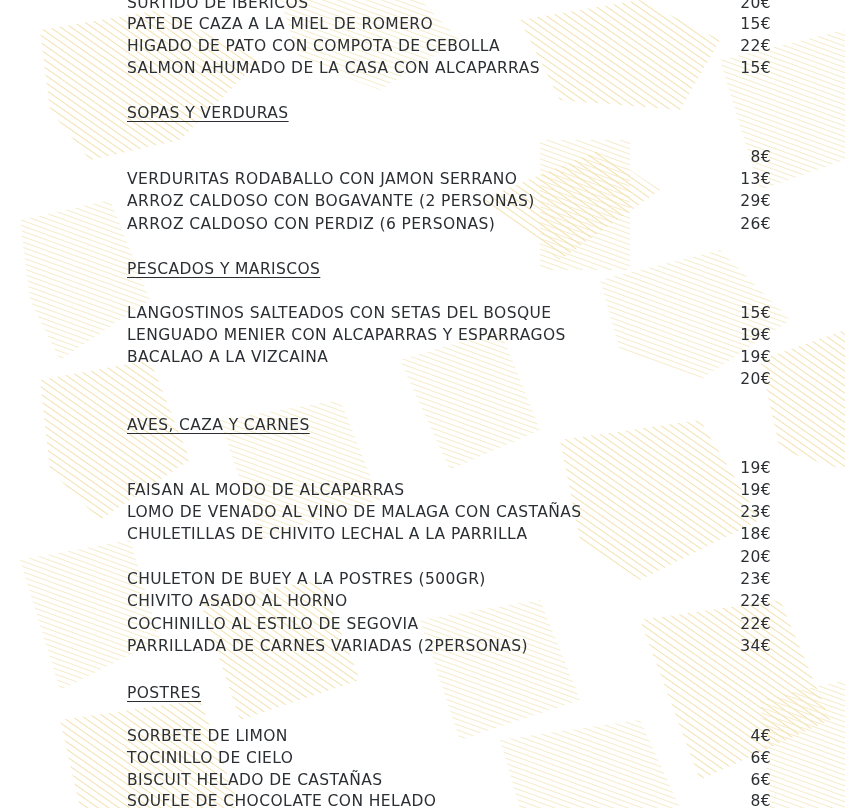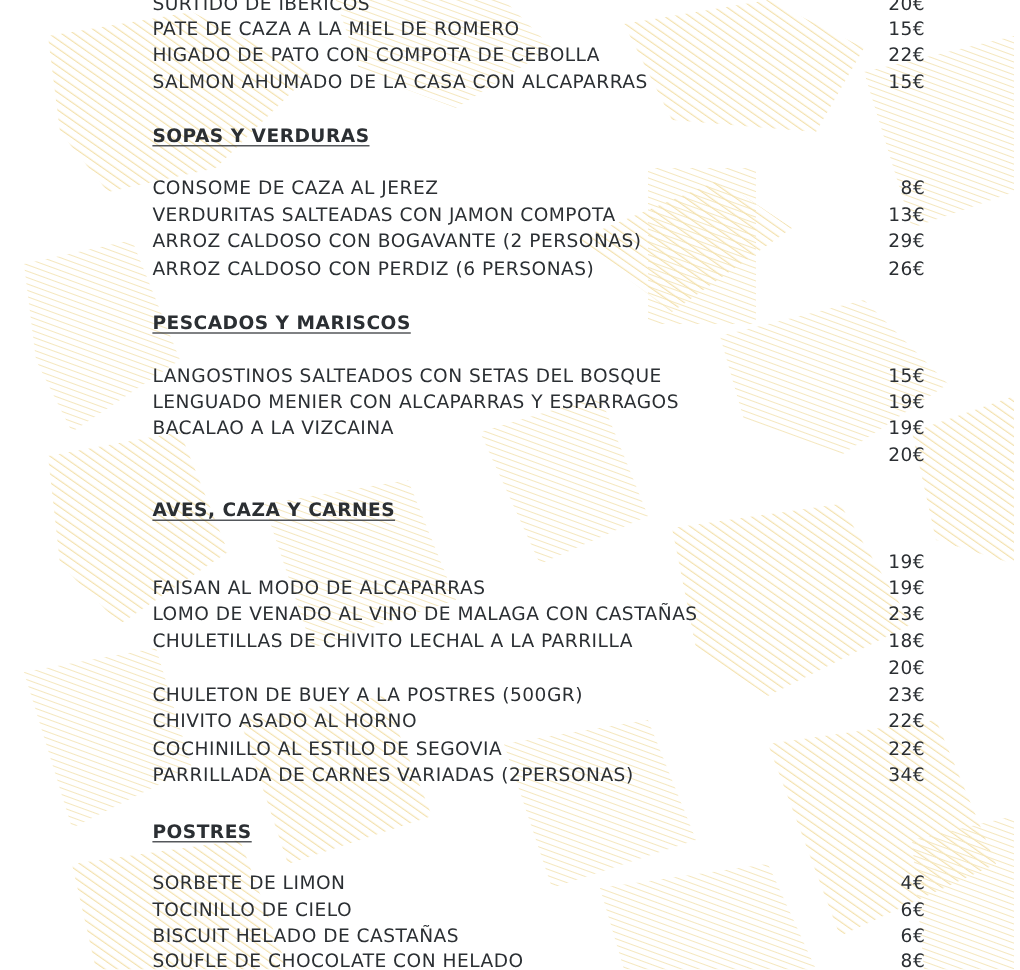--- a/index.html
+++ b/index.html
@@ -12,21 +12,21 @@
   .bg { position: absolute; inset: 0; z-index: 0; }
   .page { position: absolute; left: 0; top: 0; width: 850px; height: 628px; z-index: 1; }
   .row {
     position: absolute; left: 127px; width: 650px; height: 22px;
     font-size: 15.5px; letter-spacing: 0.4px; line-height: 22px;
     white-space: nowrap;
   }
   .row .name { position: absolute; left: 0; top: 0; }
   .row .price { position: absolute; right: 6px; top: 0; text-align: right; }
   .heading {
-    position: absolute; left: 127px; font-size: 15.5px; font-weight: bold;
+    position: absolute; left: 127px; font-size: 15.5px; font-weight: normal;
     letter-spacing: 0.4px; text-decoration: underline; text-underline-offset: 3px;
     line-height: 22px; white-space: nowrap;
   }
 </style>
 </head>
 <body>
 
 <svg class="bg" width="850" height="808" viewBox="0 0 850 808">
   <defs>
     <pattern id="hatch" width="6" height="6" patternUnits="userSpaceOnUse" patternTransform="rotate(-55)">
@@ -74,25 +74,24 @@
     <span class="name">HIGADO DE PATO CON COMPOTA DE CEBOLLA</span>
     <span class="price">22€</span>
   </div>
   <div class="row" style="top:57px">
     <span class="name">SALMON AHUMADO DE LA CASA CON ALCAPARRAS</span>
     <span class="price">15€</span>
   </div>
 
   <div class="heading" style="top:102px">SOPAS Y VERDURAS</div>
   <div class="row" style="top:146px">
-    <span class="name">CONSOME DE CAZA AL JEREZ</span>
     <span class="price">8€</span>
   </div>
   <div class="row" style="top:168px">
-    <span class="name">VERDURITAS SALTEADAS CON JAMON COMPOTA</span>
+    <span class="name">VERDURITAS RODABALLO CON JAMON SERRANO</span>
     <span class="price">13€</span>
   </div>
   <div class="row" style="top:190px">
     <span class="name">ARROZ CALDOSO CON BOGAVANTE (2 PERSONAS)</span>
     <span class="price">29€</span>
   </div>
   <div class="row" style="top:213px">
     <span class="name">ARROZ CALDOSO CON PERDIZ (6 PERSONAS)</span>
     <span class="price">26€</span>
   </div>

